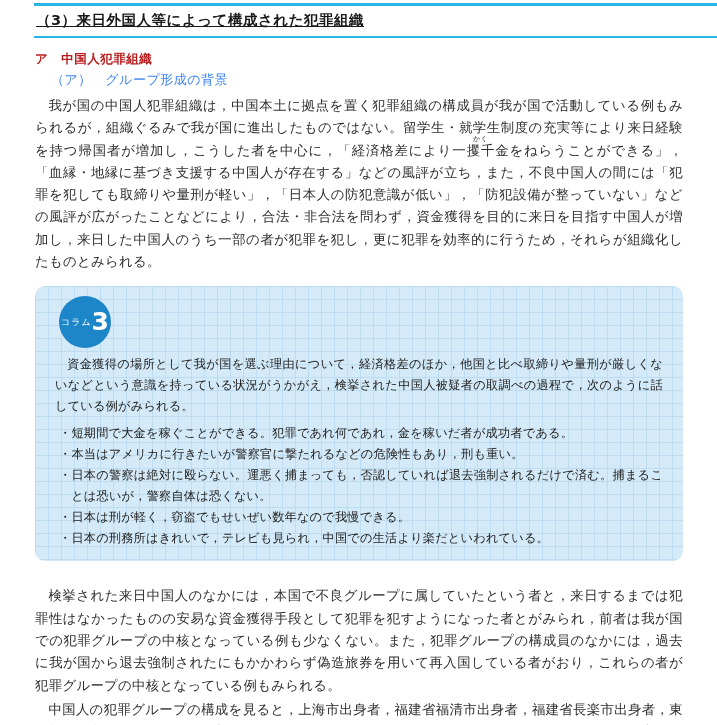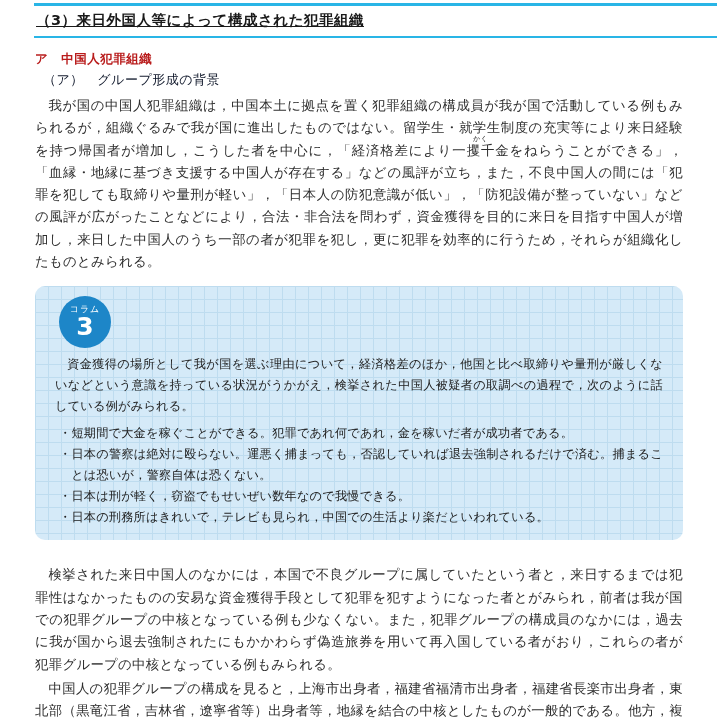--- a/index.html
+++ b/index.html
@@ -30,24 +30,24 @@
   .content { margin: 0 34px 0 35px; }
 
   .sub-heading {
     margin: 13px 0 3px;
     font-size: 12.5px;
     font-weight: bold;
     color: #b91c1c;
     letter-spacing: 0.5px;
   }
   .topic-heading {
-    margin: 2px 8px 6px;
+    margin: 2px 16px 6px;
     font-size: 13px;
     font-weight: normal;
-    color: #0f172a;
+    color: #3b82f6;
     letter-spacing: 0.5px;
   }
 
   .body-para {
     margin: 0 0 2px;
     font-size: 13.4px;
     line-height: 22.3px;
     text-indent: 1em;
     text-align: justify;
     letter-spacing: 0.3px;
@@ -83,21 +83,20 @@
     gap: 20px;
     margin: 2px 0 6px 8px;
   }
   .column-badge {
     width: 52px;
     height: 52px;
     border-radius: 50%;
     background: #1d86c8;
     color: #ffffff;
     display: flex;
-    flex-direction: column;
     align-items: center;
     justify-content: center;
     flex: 0 0 auto;
   }
   .badge-label { font-size: 9px; letter-spacing: 1px; line-height: 10px; }
   .badge-number { font-size: 25px; font-weight: bold; line-height: 26px; }
   .column-title {
     margin: 0;
     font-size: 16.5px;
     font-weight: bold;
@@ -148,20 +147,21 @@
         <div class="column-badge">
           <span class="badge-label">コラム</span>
           <span class="badge-number">3</span>
         </div>
       </div>
 
       <p class="column-intro">資金獲得の場所として我が国を選ぶ理由について，経済格差のほか，他国と比べ取締りや量刑が厳しくないなどという意識を持っている状況がうかがえ，検挙された中国人被疑者の取調べの過程で，次のように話している例がみられる。</p>
 
       <ul class="column-bullets">
         <li>・短期間で大金を稼ぐことができる。犯罪であれ何であれ，金を稼いだ者が成功者である。</li>
+        <li>・本当はアメリカに行きたいが警察官に撃たれるなどの危険性もあり，刑も重い。</li>
         <li>・日本の警察は絶対に殴らない。運悪く捕まっても，否認していれば退去強制されるだけで済む。捕まることは恐いが，警察自体は恐くない。</li>
         <li>・日本は刑が軽く，窃盗でもせいぜい数年なので我慢できる。</li>
         <li>・日本の刑務所はきれいで，テレビも見られ，中国での生活より楽だといわれている。</li>
       </ul>
     </section>
 
     <p class="body-para">検挙された来日中国人のなかには，本国で不良グループに属していたという者と，来日するまでは犯罪性はなかったものの安易な資金獲得手段として犯罪を犯すようになった者とがみられ，前者は我が国での犯罪グループの中核となっている例も少なくない。また，犯罪グループの構成員のなかには，過去に我が国から退去強制されたにもかかわらず偽造旅券を用いて再入国している者がおり，これらの者が犯罪グループの中核となっている例もみられる。</p>
 
     <p class="body-para">中国人の犯罪グループの構成を見ると，上海市出身者，福建省福清市出身者，福建省長楽市出身者，東北部（黒竜江省，吉林省，遼寧省等）出身者等，地縁を結合の中核としたものが一般的である。他方，複数の出身地からなる者が共謀して広域にわたって強・窃盗を敢行した例もあり，必ずしも地縁的結合に基づかないものもみられるが，このようなグループは，概して小規模である。</p>
 

